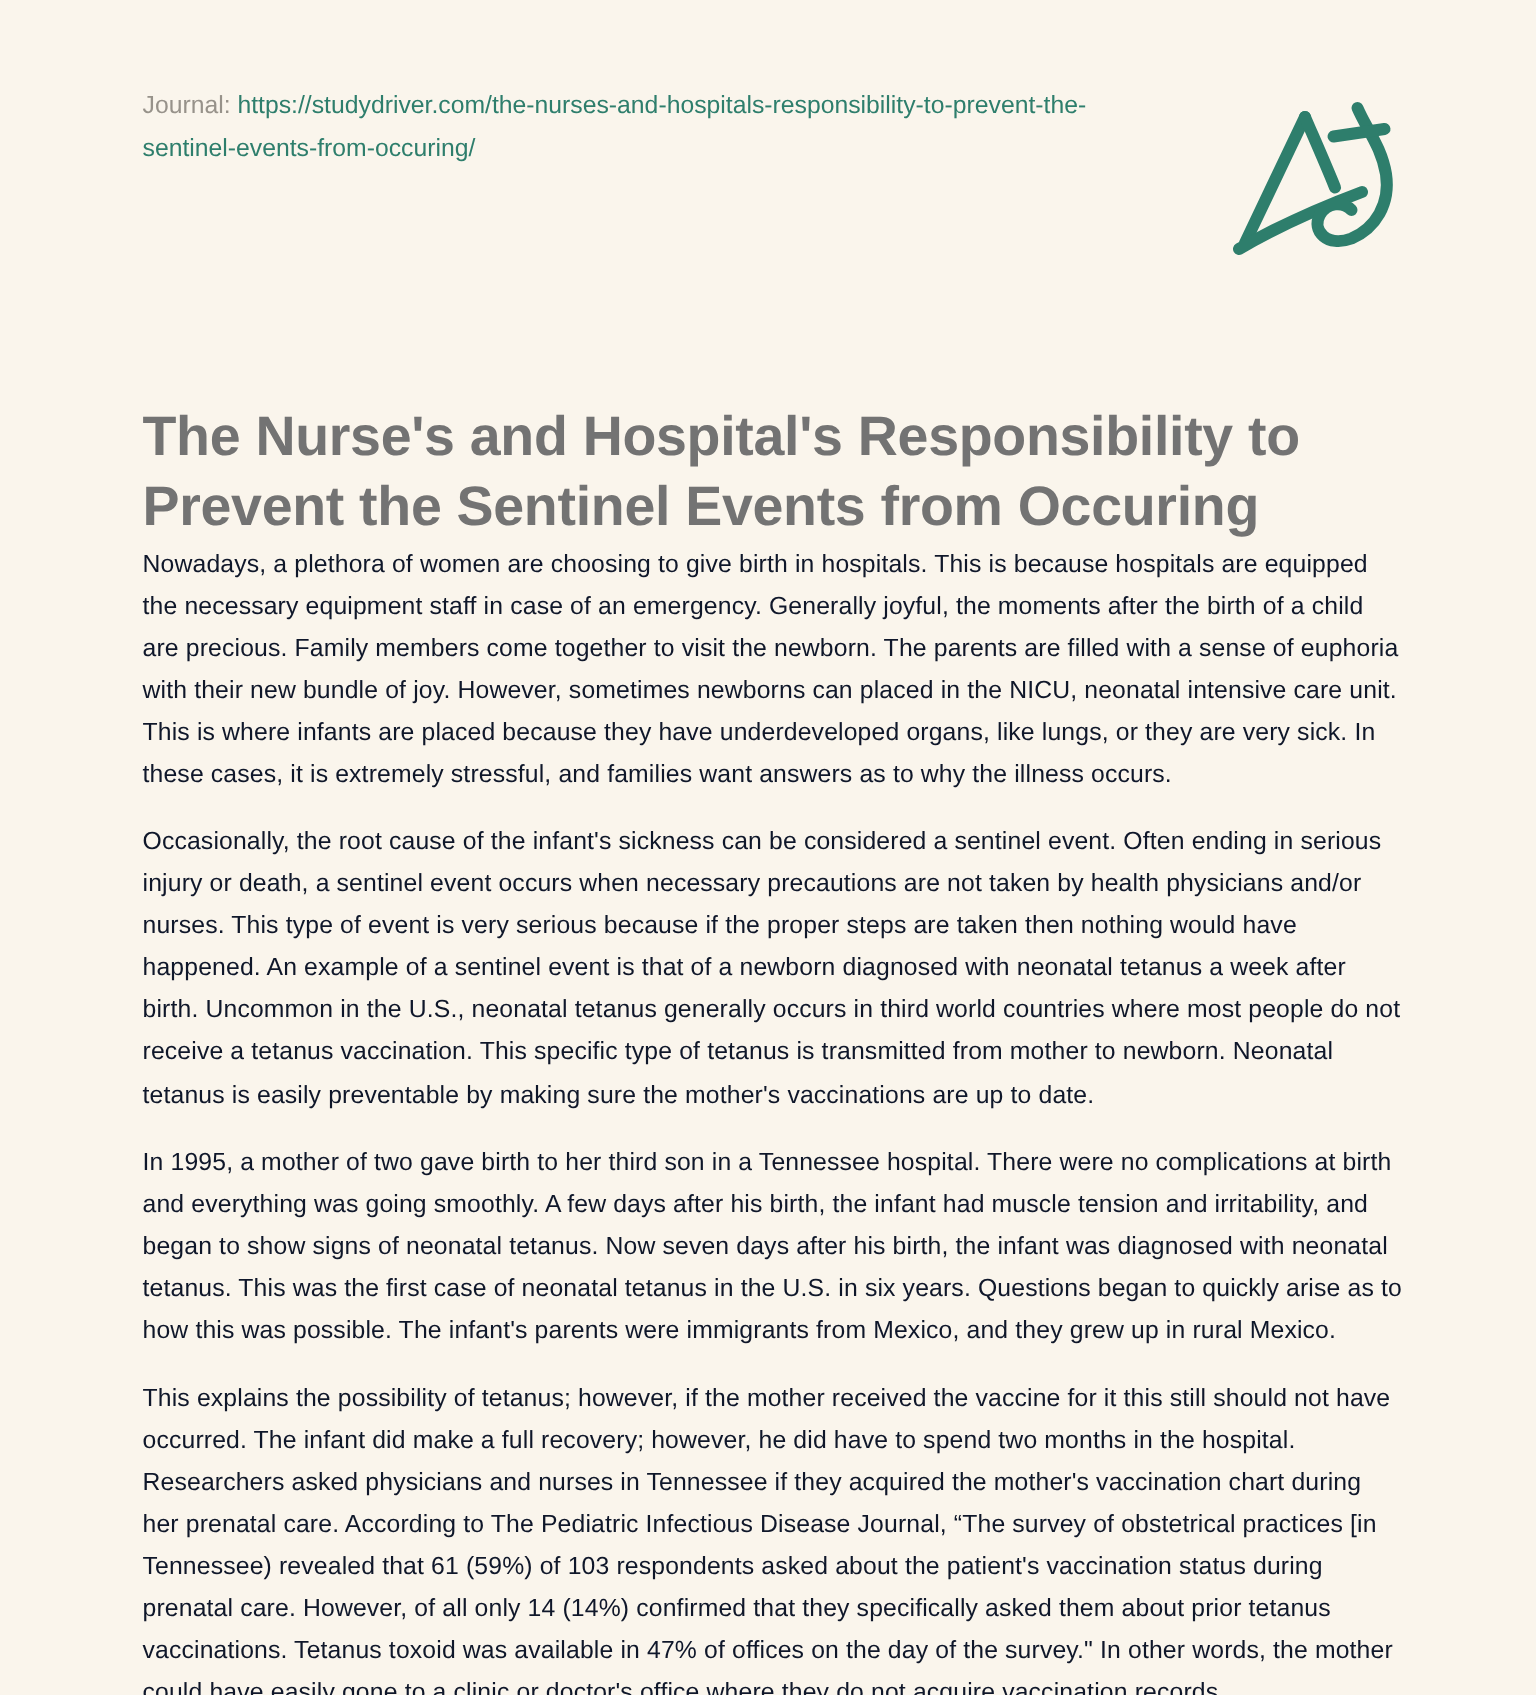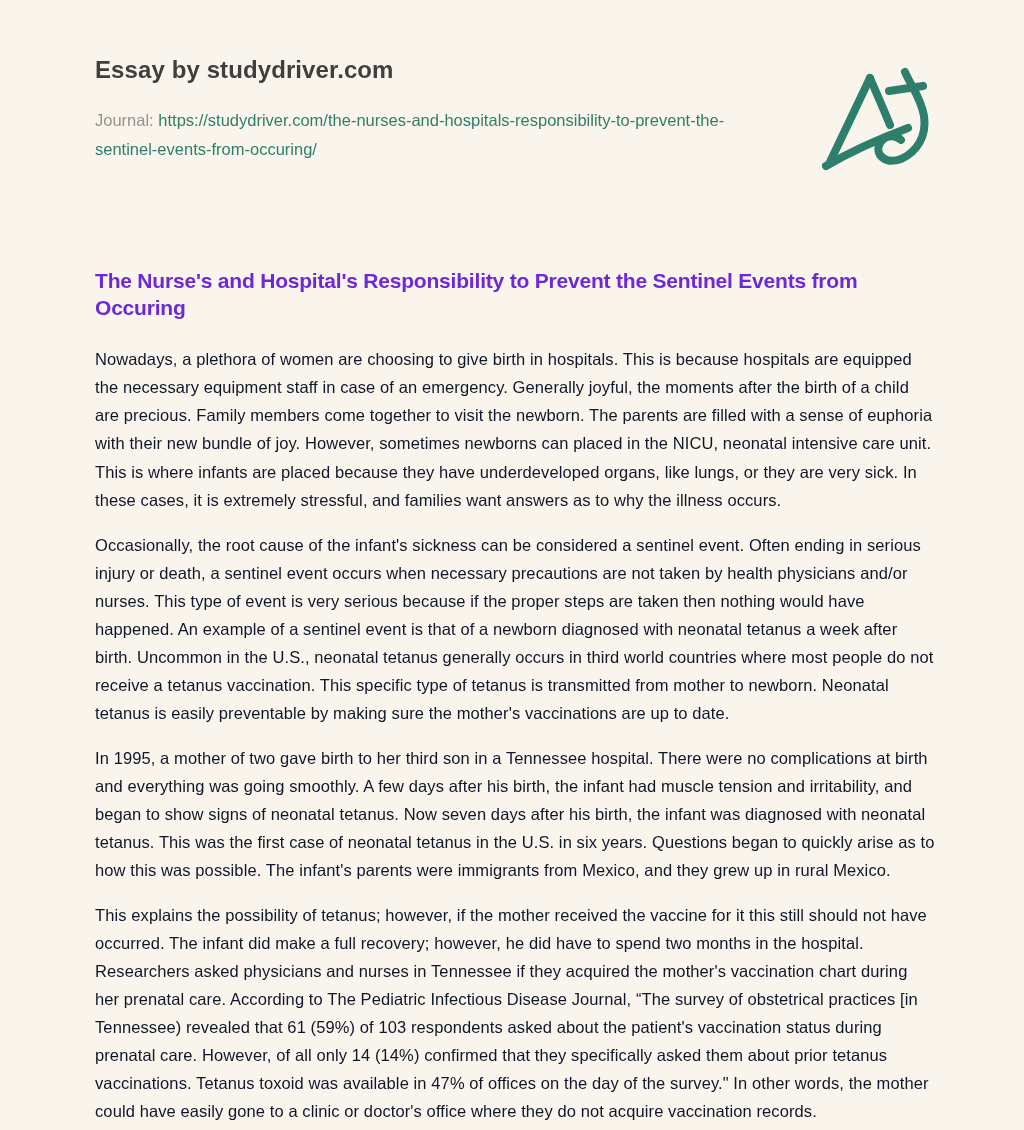--- a/index.html
+++ b/index.html
@@ -68,26 +68,25 @@
   }
 
   .logo svg {
     width: 100%;
     height: 100%;
     display: block;
   }
 
   .essay-title {
     margin-top: 92px;
-    margin-bottom: 24px;
     max-width: 850px;
-    font-size: 21px;
+    font-size: 37px;
     line-height: 1.27;
     font-weight: 700;
-    color: #6d28d9;
+    color: #737373;
     letter-spacing: -0.2px;
   }
 
   .article {
     max-width: 840px;
   }
 
   .body-para {
     font-size: 16.5px;
     line-height: 1.7;
@@ -97,21 +96,20 @@
   }
 </style>
 </head>
 <body>
 
 <div class="page">
   <div class="container">
 
     <div class="header-row">
       <div class="byline-block">
-        <h1 class="byline">Essay by studydriver.com</h1>
         <p class="source-line"><span>Journal:</span> <a class="source-link">https://studydriver.com/the-nurses-and-hospitals-responsibility-to-prevent-the-sentinel-events-from-occuring/</a></p>
       </div>
 
       <div class="logo">
         <svg viewBox="0 0 132 112" fill="none" xmlns="http://www.w3.org/2000/svg">
           <g stroke="#2e7e6c" stroke-width="8" stroke-linecap="round" fill="none">
 
             <path d="M12 98 L52 14"></path>
 
             <path d="M52 14 C58 28, 66 46, 72 61"></path>

